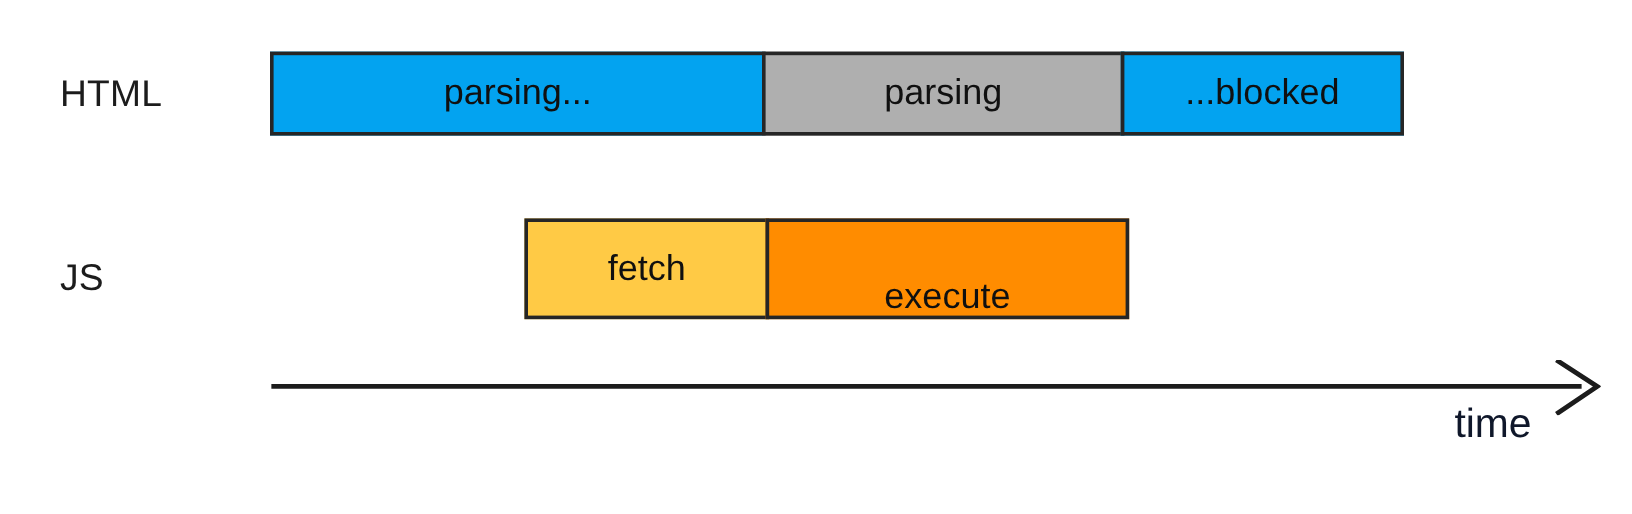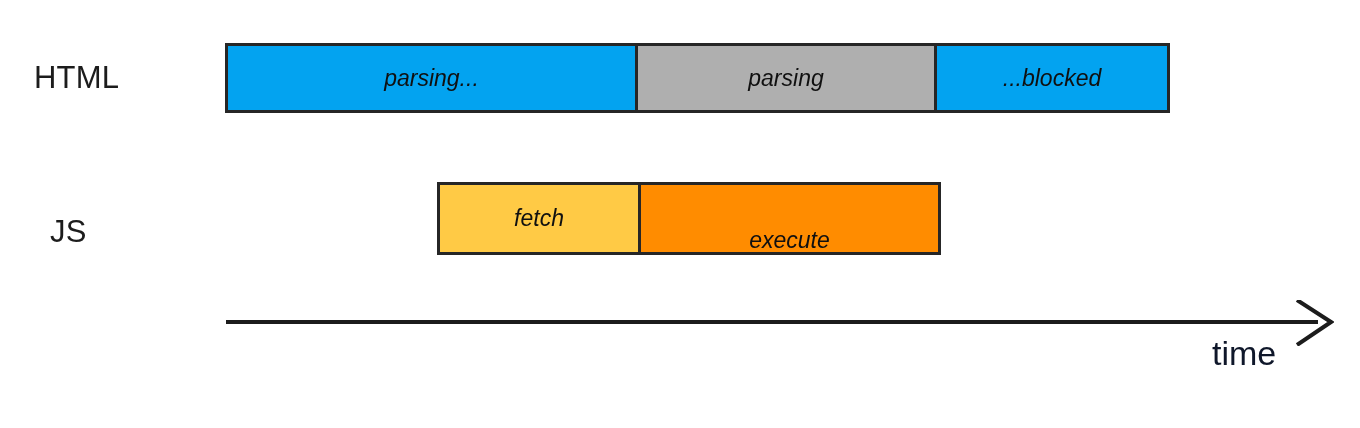--- a/index.html
+++ b/index.html
@@ -21,54 +21,53 @@
 
   
   .row-label {
     position: absolute;
     font-size: 31px;
     line-height: 1;
     letter-spacing: 0.2px;
     color: #1c1c1c;
     white-space: nowrap;
   }
-  #label-html { left: 34px; top: 62px; }
+  #label-html { left: 50px; top: 62px; }
   #label-js   { left: 50px; top: 216px; }
 
   
   .track {
     position: absolute;
     display: flex;
     align-items: stretch;
   }
   #track-html {
     left: 225px;
     top: 43px;
     width: 945px;
     height: 70px;
   }
   #track-js {
     left: 437px;
     top: 182px;
     width: 501px;
-    height: 73px;
+    height: 84px;
   }
 
   .seg {
     position: relative;
     box-sizing: border-box;
     border: 3px solid #262626;
     display: flex;
     align-items: center;
     justify-content: center;
-    font-size: 23px;
+    font-size: 30px;
     line-height: 1;
     color: #101010;
     white-space: nowrap;
-    font-style: italic;
   }
   
   .seg + .seg { margin-left: -3px; }
 
   
   #axis {
     position: absolute;
     left: 226px;
     top: 300px;
     width: 1108px;

